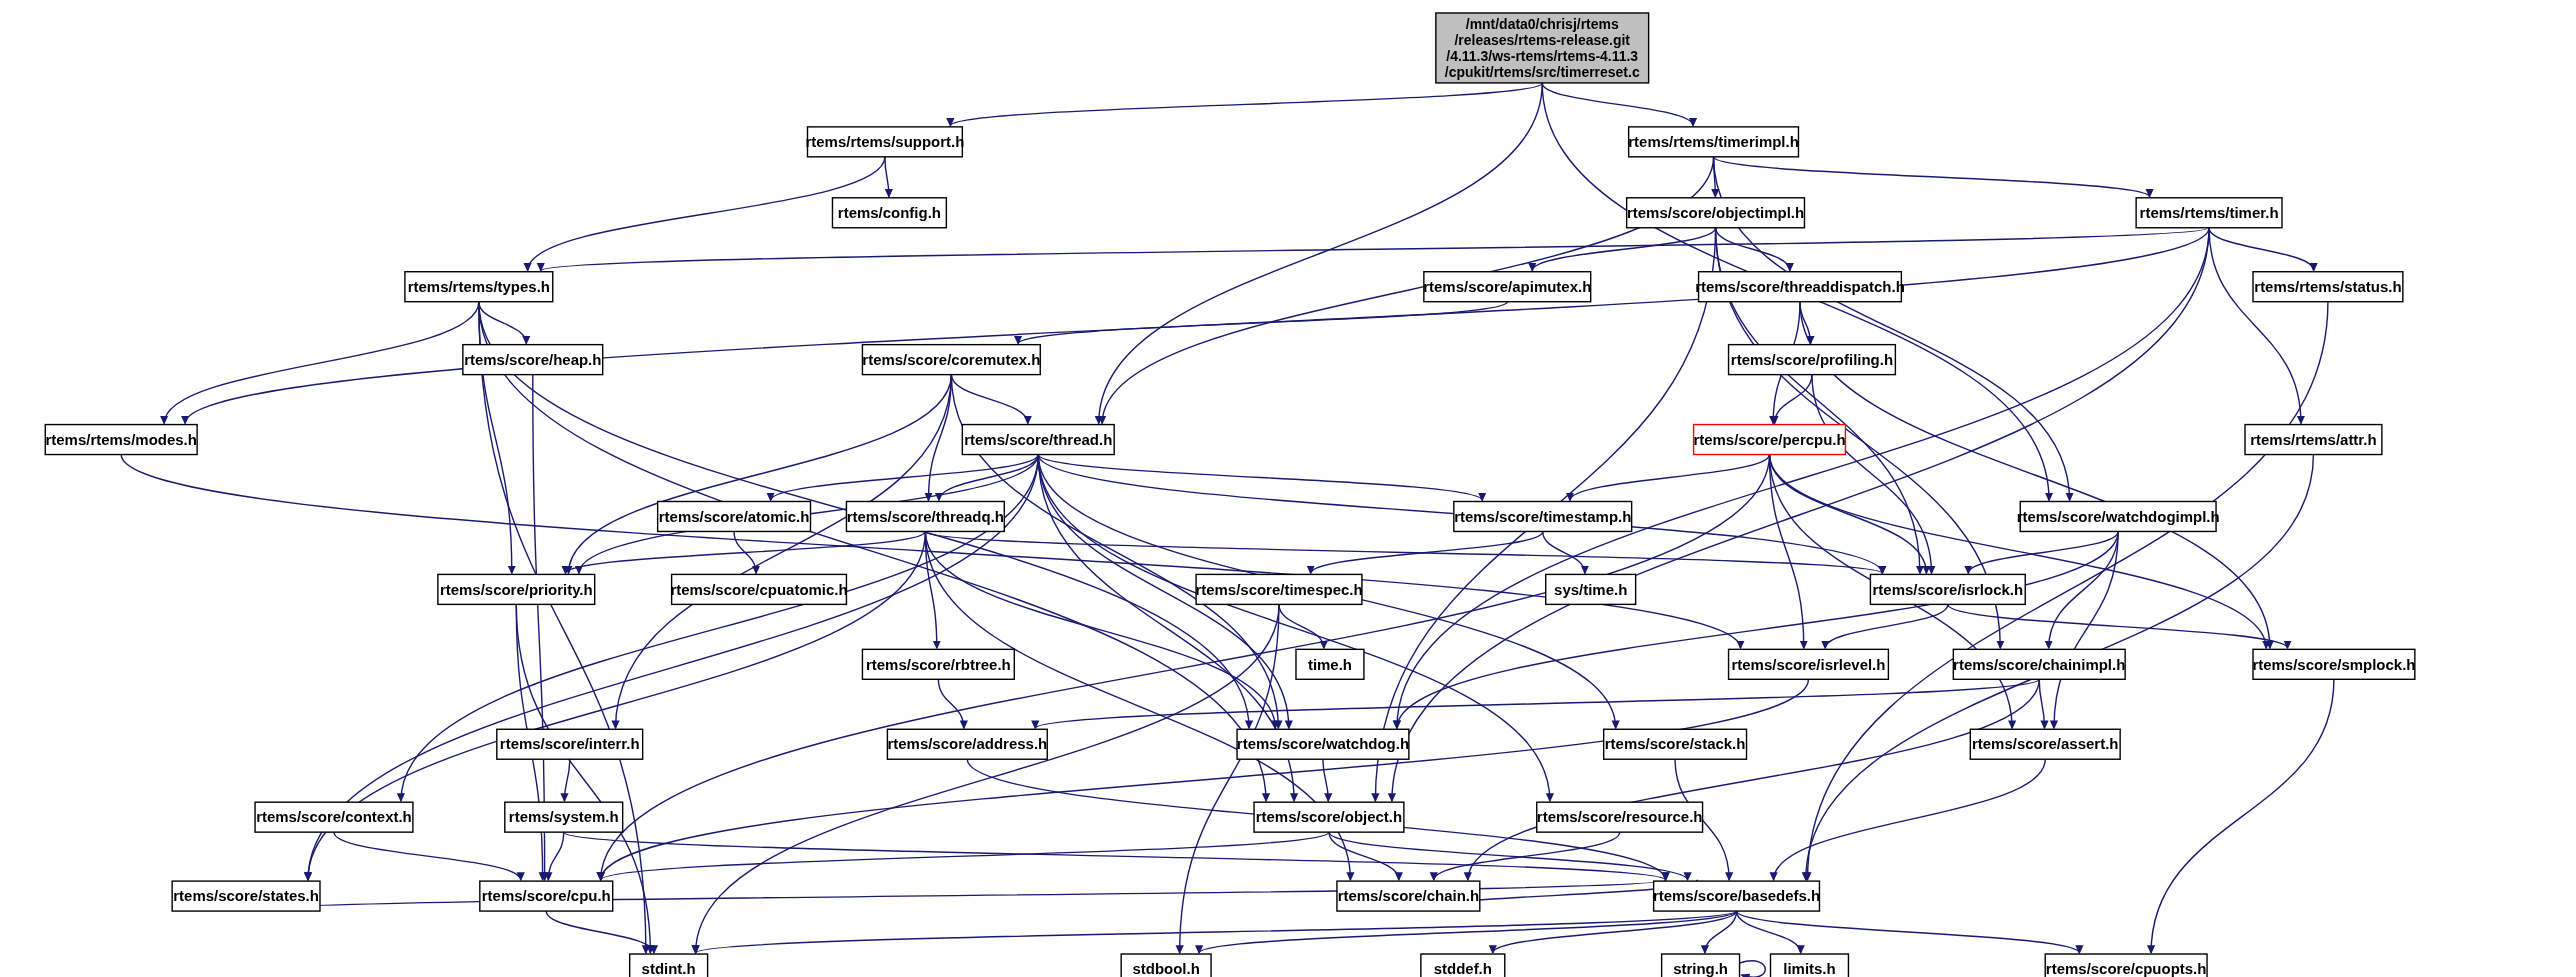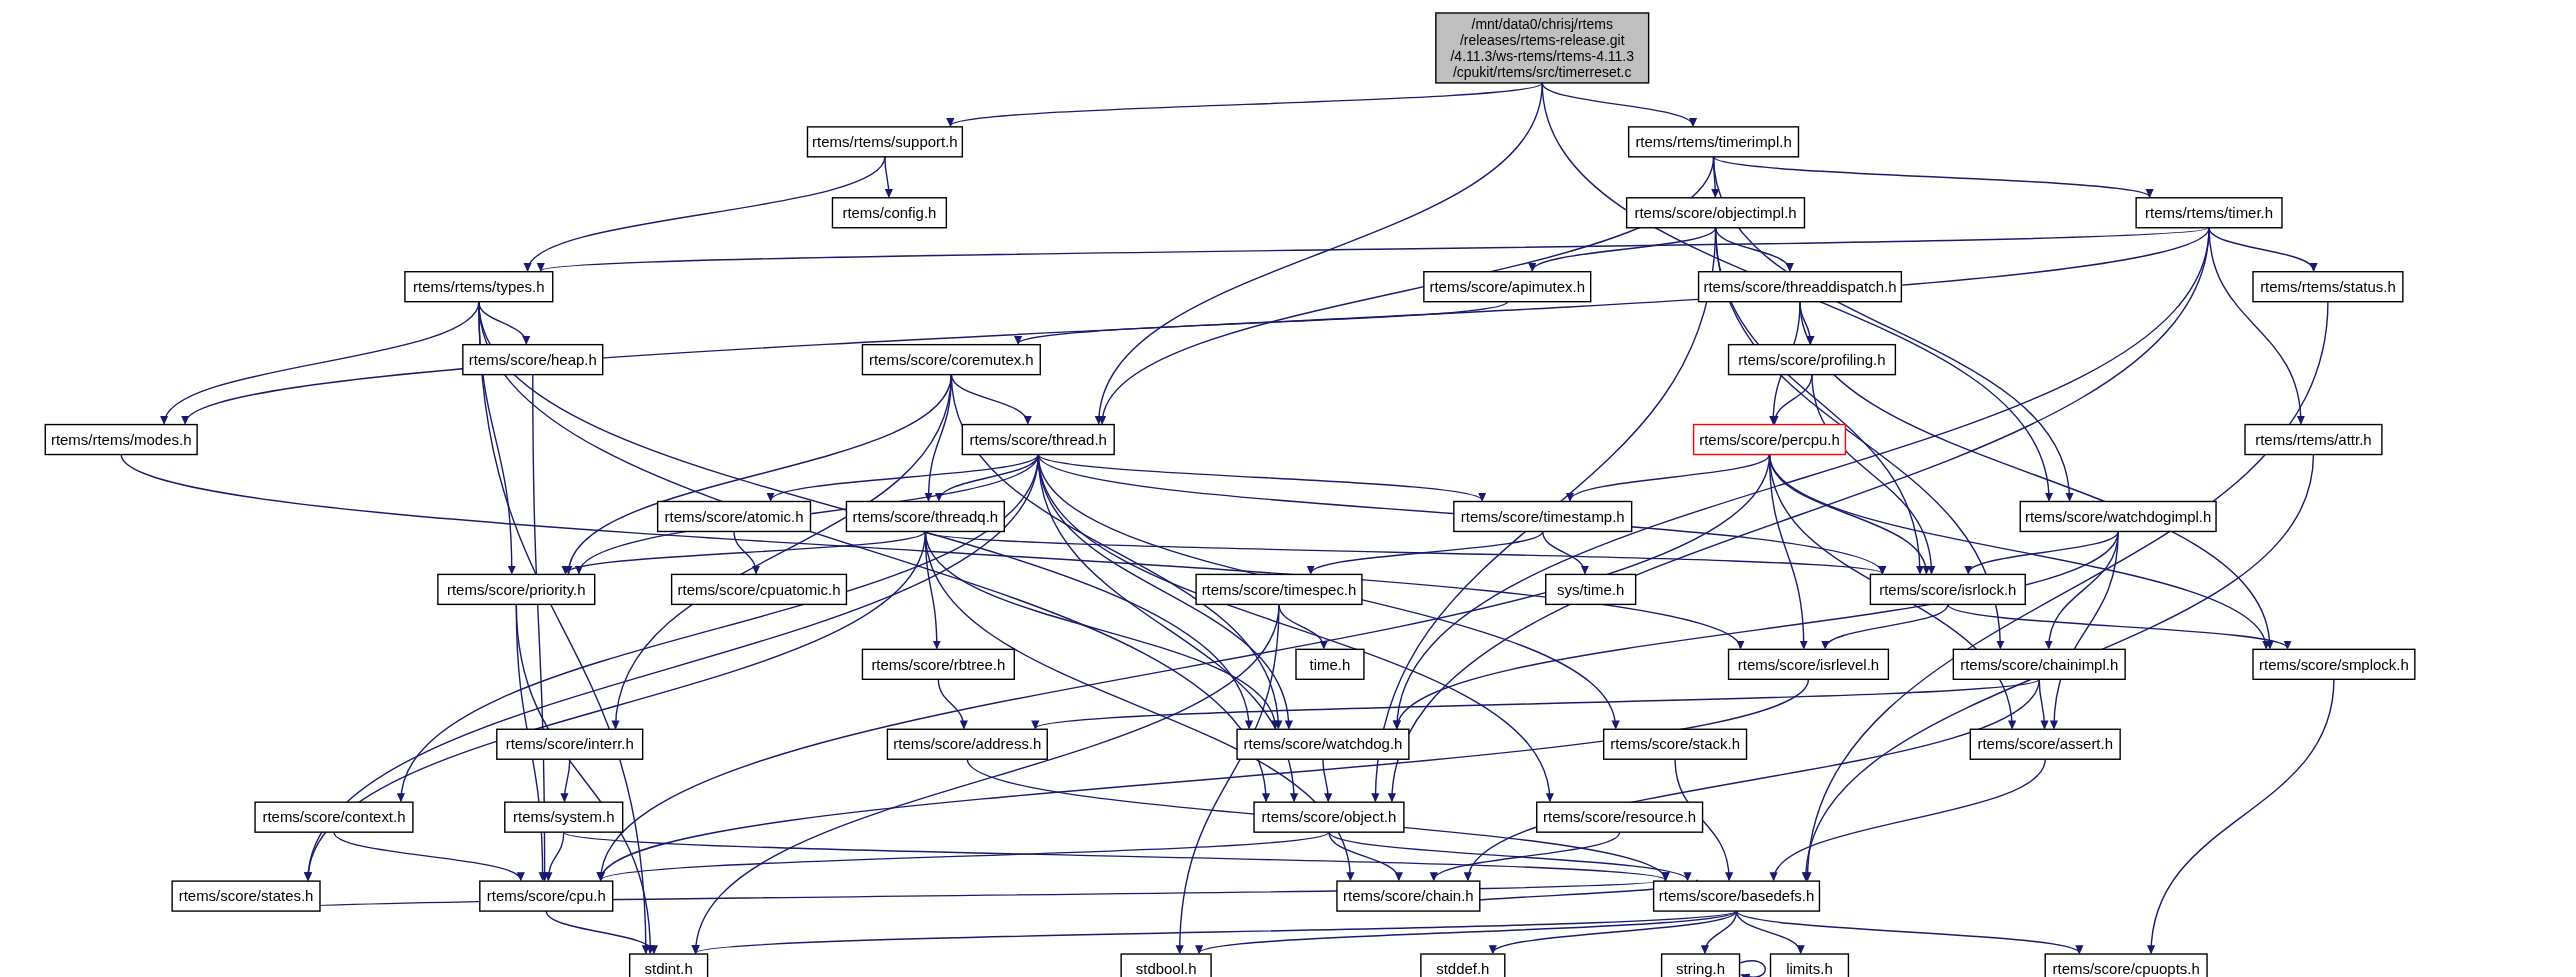--- a/index.html
+++ b/index.html
@@ -1,16 +1,16 @@
 <!DOCTYPE html>
 <html><head>
 <meta charset="utf-8">
 <style>
   html,body{margin:0;padding:0;background:#ffffff;}
-  .graph-canvas{position:relative;width:2576px;height:977px;background:#ffffff;overflow:hidden;}
+  .graph-canvas{position:relative;width:2576px;height:977px;background:#ffffff;overflow:hidden;font-weight:bold;}
   svg{display:block;}
   text{font-family:"Liberation Sans","DejaVu Sans",sans-serif;fill:#000;}
   .edge{fill:none;stroke:#191970;stroke-width:1.4;}
 </style>
 </head>
 <body>
 
 <div class="graph-canvas">
   <svg id="graph-svg" xmlns="http://www.w3.org/2000/svg" width="2576" height="977" viewBox="0 0 2578 978">
       <defs>

